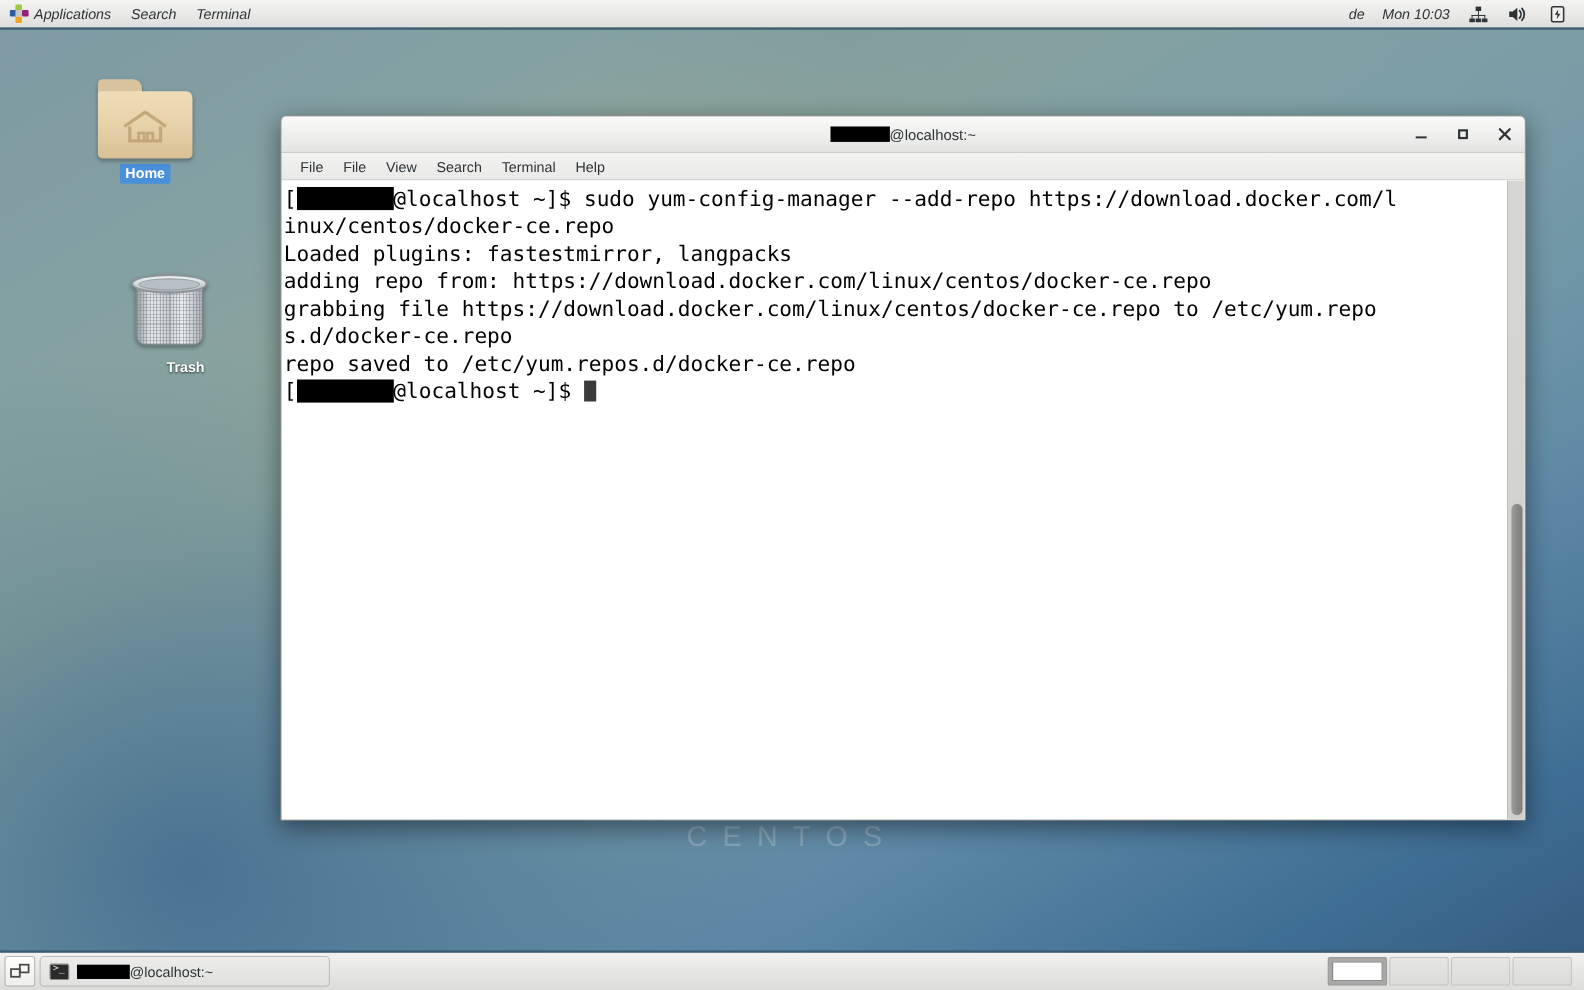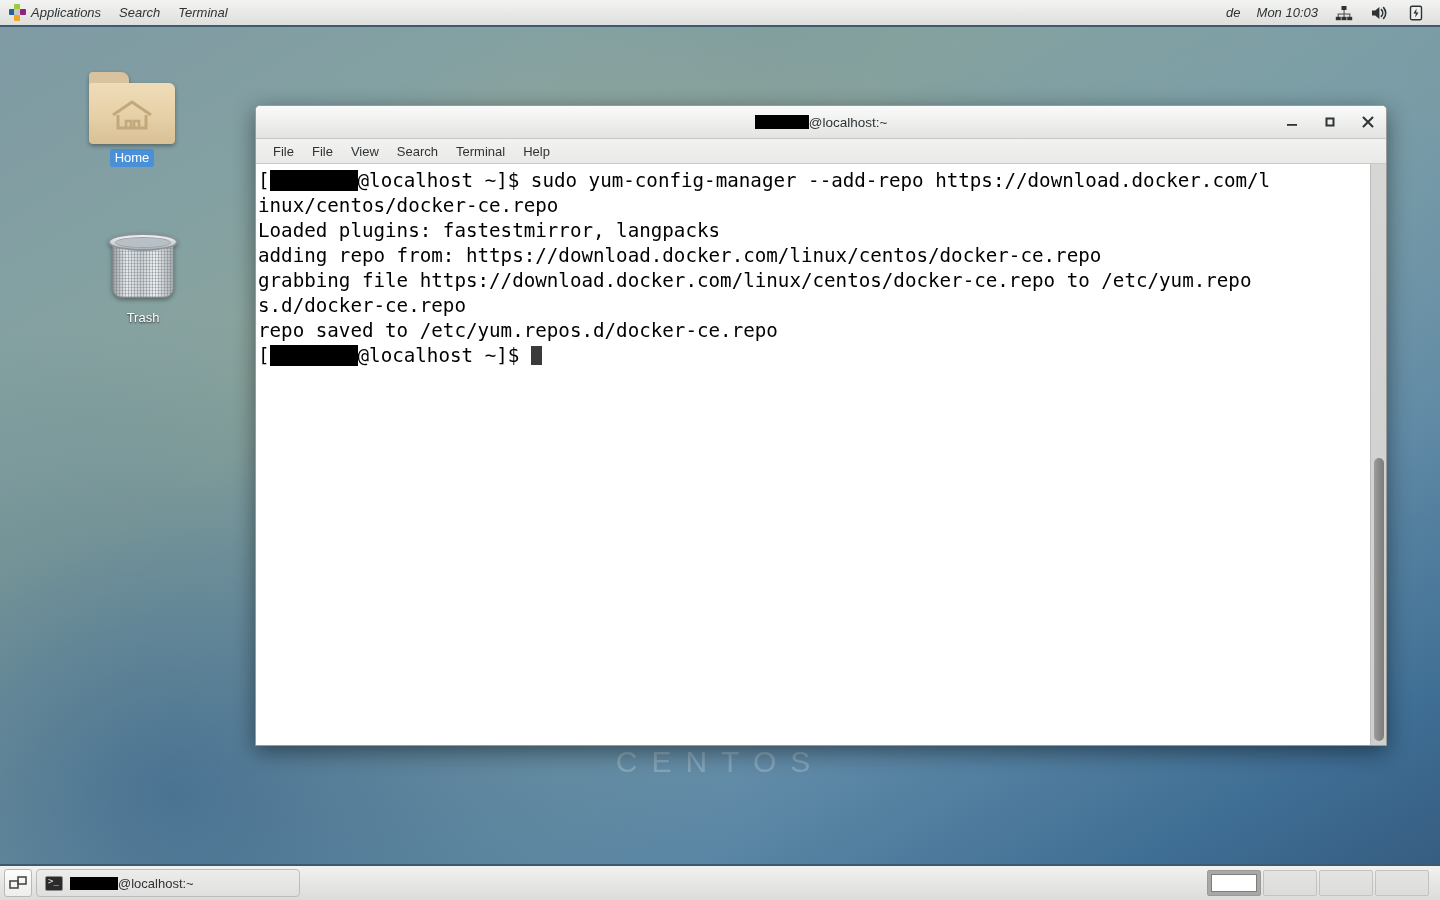--- a/index.html
+++ b/index.html
@@ -51,20 +51,21 @@
 
   
   .tray-ico { width: 20px; height: 18px; position: relative; }
 
   
   .desk-icon {
     position: absolute;
     width: 96px;
     display: flex; flex-direction: column; align-items: center;
     text-align: center;
+    font-weight: bold;
   }
   .desk-label {
     margin-top: 5px; font-size: 13px; color: #ffffff;
     text-shadow: 0 1px 2px rgba(0,0,0,0.75);
     padding: 1px 5px; border-radius: 2px; line-height: 16px;
   }
   .desk-label.selected { background: #4a90d9; color: #ffffff; text-shadow: none; }
 
   
   .folder { width: 86px; height: 72px; position: relative; filter: drop-shadow(0 2px 2px rgba(0,0,0,.35)); }
@@ -99,21 +100,21 @@
   }
   .trash .rim2 {
     position: absolute; left: 9px; top: 9px; width: 56px; height: 11px;
     border: 1px solid #9aa1a6; border-radius: 50%;
     background: #b9c0c5;
   }
 
   
   #watermark {
     position: absolute; left: 50%; top: 745px; transform: translateX(-50%);
-    font-size: 30px; letter-spacing: 14px; color: rgba(255,255,255,0.22);
+    font-size: 26px; letter-spacing: 14px; color: rgba(255,255,255,0.22);
     font-family: "Liberation Sans", sans-serif; white-space: nowrap;
   }
 
   
   #term-window {
     position: absolute; left: 255px; top: 105px;
     width: 1132px; height: 641px;
     background: #f6f6f4;
     border: 1px solid #9a9a98;
     border-radius: 5px 5px 0 0;
@@ -292,21 +293,21 @@
       <div class="body"></div>
       <svg class="house" viewBox="0 0 42 30">
         <path d="M2 15 L21 2 L40 15" stroke="#c3a87c" stroke-width="3" fill="none" stroke-linejoin="round"></path>
         <path d="M7 15 v13 h28 v-13" stroke="#c3a87c" stroke-width="3" fill="none"></path>
         <path d="M15 28 v-7 h5 v7 M23 28 v-7 h5 v7" stroke="#c3a87c" stroke-width="2.6" fill="none"></path>
       </svg>
     </div>
     <div class="desk-label selected">Home</div>
   </div>
 
-  <div class="desk-icon" style="left:95px; top:228px;">
+  <div class="desk-icon" style="left:95px; top:244px;align-items:flex-end;">
     <div class="trash">
       <div class="can"></div>
       <div class="rim"></div>
       <div class="rim2"></div>
     </div>
     <div class="desk-label">Trash</div>
   </div>
 
   <div id="watermark">CENTOS</div>
 

